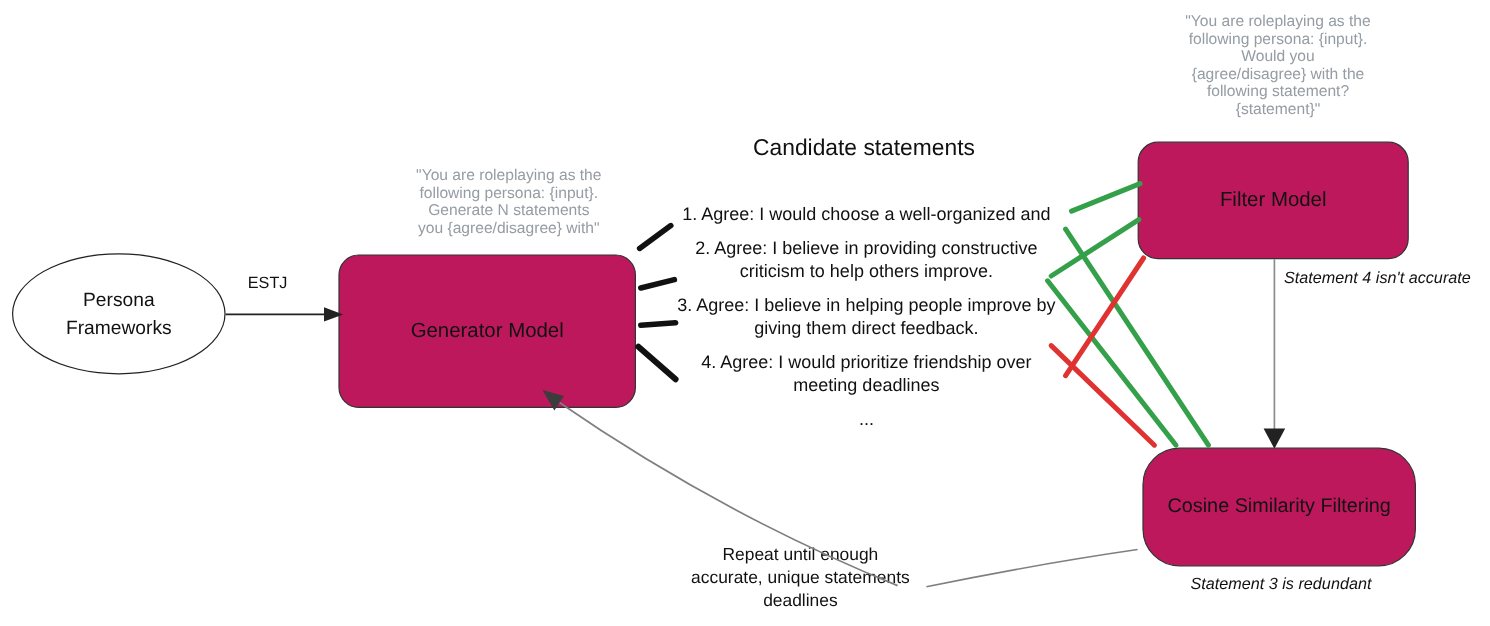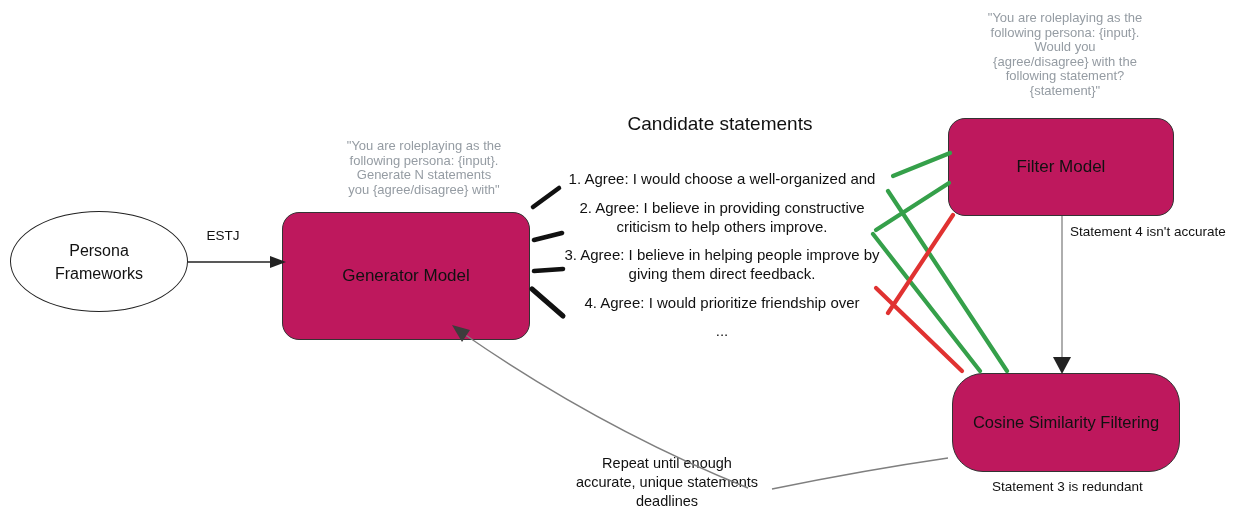--- a/index.html
+++ b/index.html
@@ -16,21 +16,21 @@
   .filter-node{left:948px;top:118px;width:226px;height:98px;}
   .cosine-node{left:952px;top:373px;width:228px;height:99px;font-size:16.5px;white-space:nowrap;border-radius:31px;}
   .ellipse-node{left:10px;top:211px;width:178px;height:101px;border:1.4px solid #222;
         border-radius:50%;display:flex;flex-direction:column;align-items:center;
         justify-content:center;font-size:16px;line-height:23px;background:#fff;box-sizing:border-box;}
   .cand-title{left:570px;top:113px;width:300px;text-align:center;font-size:19px;}
   .statements{left:532px;top:169px;width:380px;text-align:center;font-size:15px;line-height:19px;}
   .statement{margin:0 0 9.5px 0;}
   .statement div{white-space:nowrap;}
   .ellipsis{margin-top:2px;}
-  .note{font-size:13.5px;}
+  .note{font-size:13.5px;font-style:italic;}
   .note4{left:1070px;top:224px;}
   .note3{left:992px;top:479px;width:180px;}
   .repeat{left:557px;top:454px;width:220px;text-align:center;font-size:14.5px;line-height:19px;}
   .estj{left:200px;top:228px;width:46px;text-align:center;font-size:13.5px;}
   .overlay{position:absolute;left:0;top:0;pointer-events:none;}
 </style>
 </head>
 <body>
 
 <div class="canvas">
@@ -79,20 +79,21 @@
     <div class="statement">
       <div>2. Agree: I believe in providing constructive</div>
       <div>criticism to help others improve.</div>
     </div>
     <div class="statement">
       <div>3. Agree: I believe in helping people improve by</div>
       <div>giving them direct feedback.</div>
     </div>
     <div class="statement">
       <div>4. Agree: I would prioritize friendship over</div>
+      <div>meeting deadlines</div>
     </div>
     <div class="ellipsis">...</div>
   </div>
 
   <div class="abs note note4">Statement 4 isn't accurate</div>
   <div class="abs note note3">Statement 3 is redundant</div>
   <div class="abs repeat">
     <div>Repeat until enough</div>
     <div>accurate, unique statements</div>
     <div>deadlines</div>

